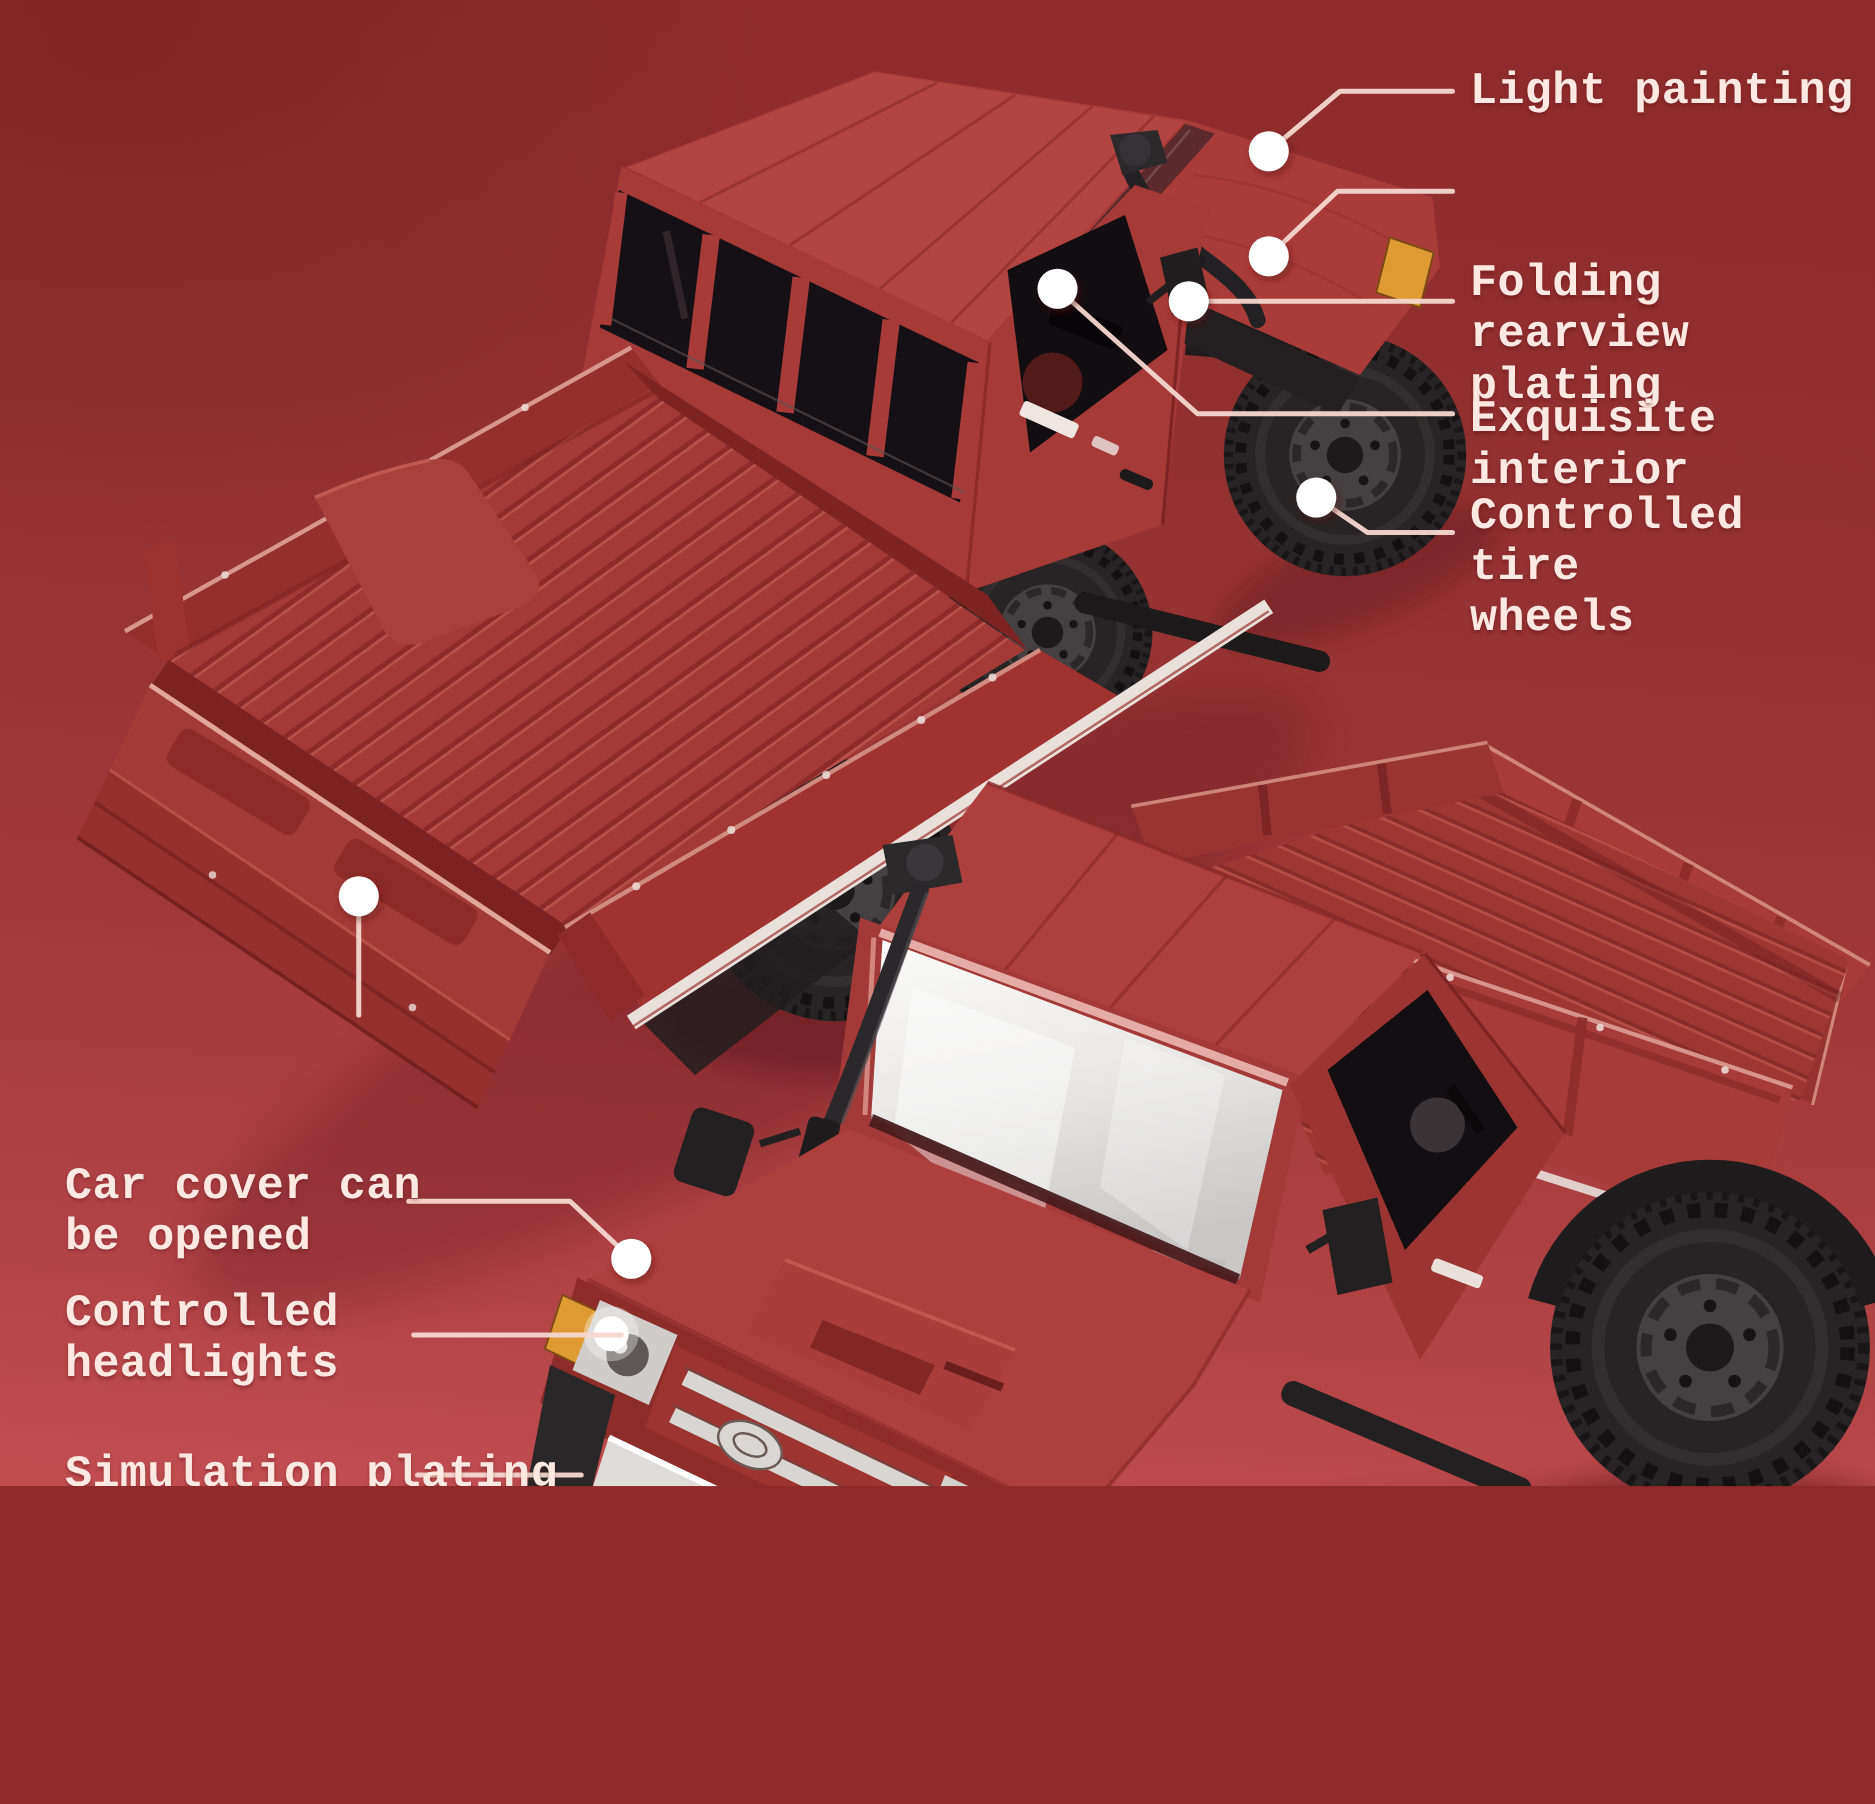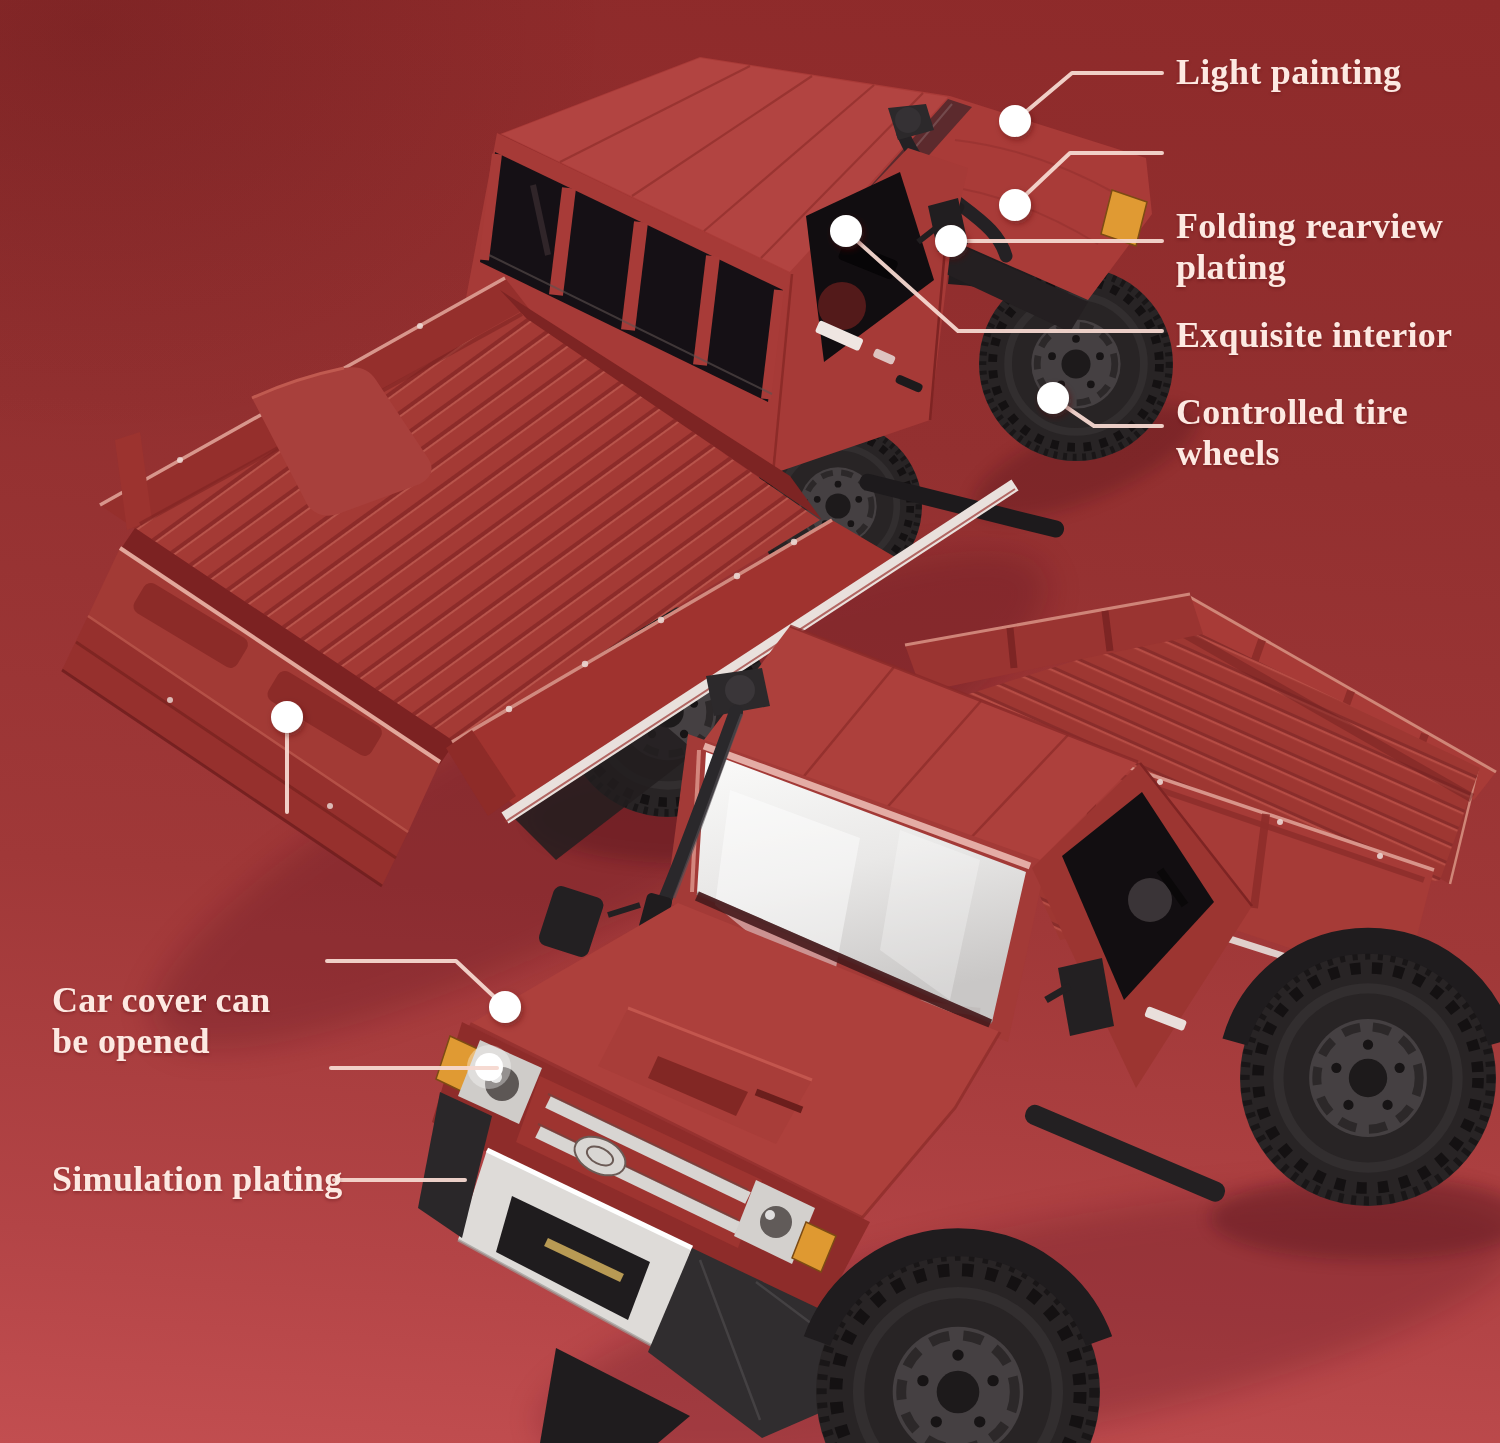--- a/index.html
+++ b/index.html
@@ -1,22 +1,22 @@
 <!DOCTYPE html>
 <html style="--background-top: #8e2a2a; --background-bottom: #c24e50; --truck-body-red: #a93b38; --bed-floor-red: #a43a35; --callout-line: #f6d8d0; --callout-dot: #ffffff; --label-text: #fde9e2; --tire-black: #2a2627; --chrome-silver: #dedbd8; --amber-indicator: #e09a33;"><head>
 <meta charset="utf-8">
 <title>RC Truck Feature Callouts</title>
 <style>
   html,body{margin:0;padding:0;background:#8e2a2a;}
   .stage{
-    position:relative;width:1500px;height:1443px;overflow:hidden;
+    position:relative;width:1500px;height:1189px;overflow:hidden;
     background:
       radial-gradient(900px 700px at 6% 2%, rgba(55,6,10,.18), transparent 60%),
       linear-gradient(184deg, var(--background-top,#8e2a2a) 0%, #933030 32%, #a03838 62%, #b34446 86%, var(--background-bottom,#c24e50) 100%);
-    font-family:Liberation Serif, serif;
+    font-family:Liberation Mono, monospace;
   }
   .art{position:absolute;left:0;top:0;width:1500px;height:1443px;display:block;}
   .callout-lines path{fill:none;stroke:var(--callout-line,#f6d8d0);stroke-width:4;stroke-linecap:round;stroke-linejoin:round;opacity:.95;}
   .callout-dots circle{fill:var(--callout-dot,#ffffff);}
   .label{
     position:absolute;
     font-size:36px;line-height:41px;font-weight:600;letter-spacing:.3px;
     color:var(--label-text,#fde9e2);
     white-space:pre-line;
     text-shadow:0 2px 3px rgba(80,8,14,.35);
@@ -309,17 +309,19 @@
   </g>
 </svg>
 
 <div class="label" style="left:1176px;top:52px">Light painting</div>
 <div class="label" style="left:1176px;top:206px">Folding rearview
 plating</div>
 <div class="label" style="left:1176px;top:315px">Exquisite interior</div>
 <div class="label" style="left:1176px;top:392px">Controlled tire
 wheels</div>
 
-<div class="label" style="left:52px;top:980px">Car cover can
+<div class="label" style="left:52px;top:928px">Car cover can
 be opened</div>
+<div class="label" style="left:52px;top:1030px">Controlled
+headlights</div>
 <div class="label" style="left:52px;top:1159px">Simulation plating</div>
 
 </div>
 
 </body></html>

